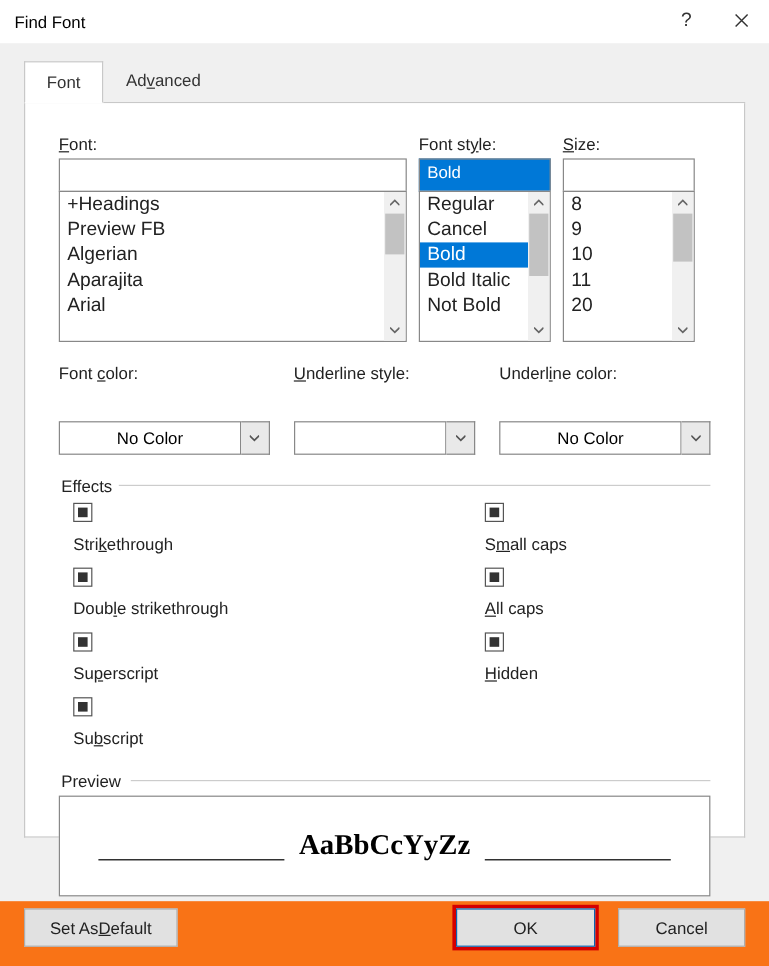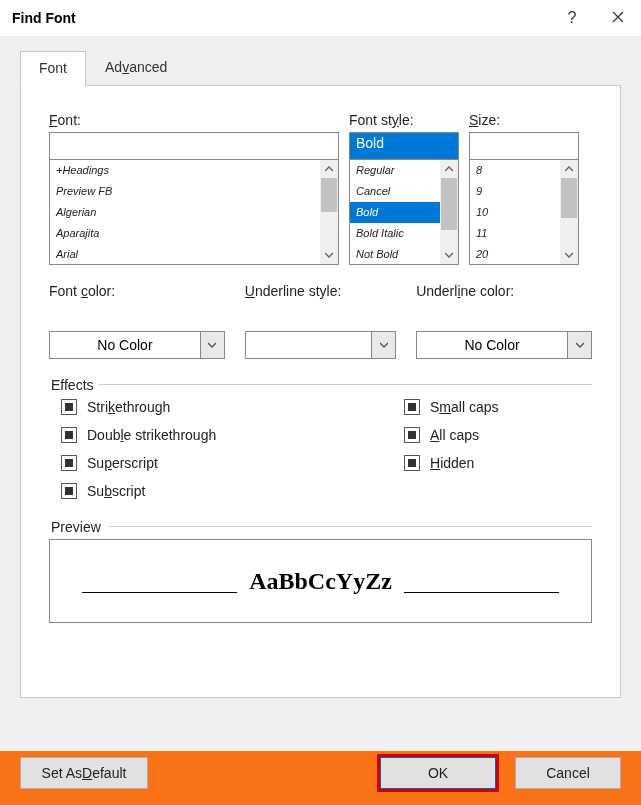--- a/index.html
+++ b/index.html
@@ -1,52 +1,52 @@
 <!DOCTYPE html>
 <html><head>
 <meta charset="utf-8">
 <style>
   * { box-sizing: border-box; font-family: "Segoe UI", Arial, sans-serif; }
   body { margin: 0; background: #fff; width: 641px; height: 805px; overflow: hidden; }
   .titlebar { display: flex; align-items: center; height: 36px; padding: 0 0 0 12px; }
-  .titlebar .title { font-size: 14px; flex: 1; color: #000; font-weight: bold; }
+  .titlebar .title { font-size: 14px; flex: 1; color: #000; }
   .titlebar .help { width: 46px; text-align: center; font-size: 16px; color: #333; cursor: default; }
   .titlebar .close { width: 46px; text-align: center; font-size: 14px; color: #333; cursor: default; line-height: 36px; }
   .content { background: #f0f0f0; height: calc(805px - 36px); position: relative; padding: 14px 20px 0 20px; }
   .tabs { display: flex; height: 36px; border-bottom: 1px solid #c8c8c8; }
   .tab { padding: 8px 18px 0 18px; font-size: 14px; color: #333; border: 1px solid transparent; cursor: default; }
   .tab.active { background: #fff; border: 1px solid #c8c8c8; border-bottom: 1px solid #fff; position: relative; top: 1px; }
   .panel { background: #fff; border: 1px solid #c8c8c8; border-top: none; padding: 26px 28px 12px 28px; height: 612px; position: relative; }
   .top-row { display: flex; gap: 10px; }
   .col-font { flex: 0 0 290px; }
   .col-style { flex: 0 0 110px; }
   .col-size { flex: 0 0 110px; }
   .lbl { font-size: 14px; color: #222; margin-bottom: 4px; }
   .underline-first::first-letter { text-decoration: underline; }
   .textinput { width: 100%; height: 28px; border: 1px solid #888; background: #fff; font-size: 14px; padding: 2px 6px; color: #000;}
-  .listbox { width: 100%; height: 106px; border: 1px solid #888; background: #fff; overflow: hidden; position: relative; font-size: 11px; color: #222; margin-top: -1px; font-style: italic;}
+  .listbox { width: 100%; height: 126px; border: 1px solid #888; background: #fff; overflow: hidden; position: relative; font-size: 16px; color: #222; margin-top: -1px;}
   .listbox .items { position: absolute; left: 0; right: 18px; top: 0; }
   .listbox .items div { padding: 0 6px; height: 21px; line-height: 21px; white-space: nowrap; overflow: hidden; }
   .listbox .items div.selected { background: #0078d7; color: #fff; }
   .sbar { position: absolute; right: 0; top: 0; bottom: 0; width: 18px; background: #f0f0f0; display: flex; flex-direction: column; }
   .sbar .arrow { height: 18px; display: flex; align-items: center; justify-content: center; color: #666; font-size: 10px; cursor: default;}
   .sbar .track { flex: 1; position: relative; }
   .sbar .thumb { position: absolute; left: 1px; right: 1px; background: #c2c2c2; }
   .mid-row { display: flex; margin-top: 18px; gap: 20px; }
   .mcol { display: flex; flex-direction: column; }
   .dropdown { display: flex; margin-top: 28px; }
   .dropdown .val { height: 28px; border: 1px solid #888; background: #fff; font-size: 14px; padding: 2px 8px; display: flex; align-items: center; justify-content: center; flex: 1;}
   .dropdown .btn { height: 28px; width: 24px; border: 1px solid #888; border-left: none; background: #e9e9e9; display: flex; align-items: center; justify-content: center; color: #555; font-size: 10px;}
   fieldset.effects { border: none; margin: 18px 0 0 0; padding: 0; }
   fieldset.effects legend { font-size: 14px; color: #222; padding-right: 8px;}
   .fieldset-line { height: 1px; background: #ccc; margin: -9px 0 14px 50px;}
   .effects-grid { display: flex; }
   .eff-col { flex: 1; display: flex; flex-direction: column; gap: 12px; padding-left: 12px;}
   .eff-col2 { flex: 0 0 200px; display: flex; flex-direction: column; gap: 12px; padding-left: 12px;}
-  .check-row { display: flex; gap: 10px; font-size: 14px; color: #222;}
+  .check-row { display: flex; gap: 10px; font-size: 14px; color: #222; flex-direction: column;}
   .tri { width: 16px; height: 16px; border: 1px solid #555; background: #fff; display: inline-flex; align-items: center; justify-content: center;}
   .tri::after { content: ""; width: 8px; height: 8px; background: #333; display: block;}
   fieldset.preview { border: none; margin: 20px 0 0 0; padding: 0; }
   fieldset.preview legend { font-size: 14px; color: #222; padding-right: 8px;}
   .preview-line { height: 1px; background: #ccc; margin: -9px 0 12px 60px;}
   .preview-box { border: 1px solid #888; background: #fff; height: 84px; display: flex; align-items: center; justify-content: center; padding: 0 20px;}
   .preview-box .deco { flex: 1; border-bottom: 1px solid #000; height: 1px; margin: 0 12px; margin-top: 22px;}
   .preview-box .sample { font-family: "Times New Roman", serif; font-weight: bold; font-size: 24px; white-space: nowrap;}
   .bottom-bar { position: absolute; left: 0; right: 0; bottom: 0; height: 54px; display: flex; align-items: center; padding: 0 20px 10px 20px; background: #f97316;}
   .btn-std { height: 32px; width: 116px; border: 1px solid #adadad; background: #e1e1e1; font-size: 14px; color: #222; display: flex; align-items: center; justify-content: center; cursor: default;}

